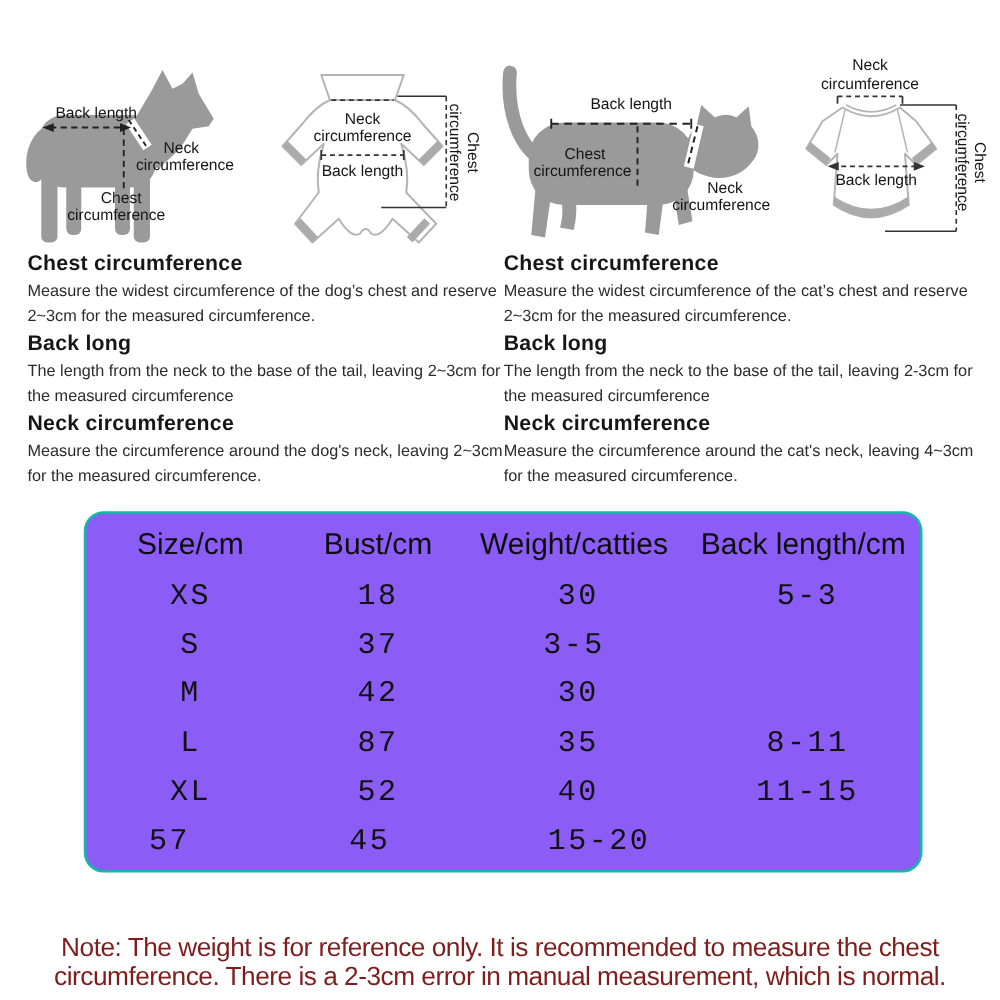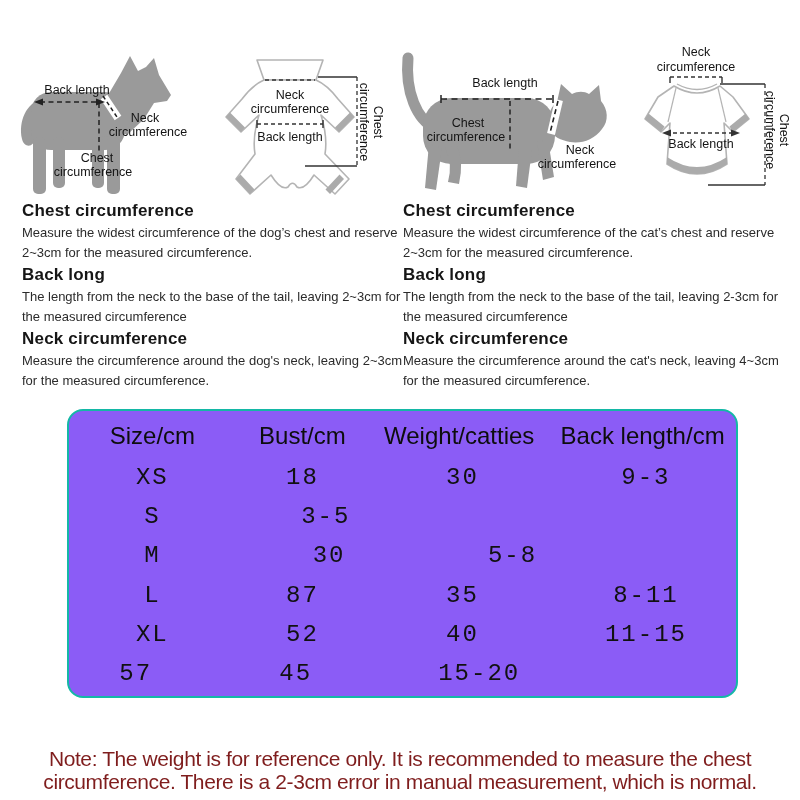--- a/index.html
+++ b/index.html
@@ -150,30 +150,31 @@
     <div class="t-row head">
       <div class="t-cell c1">Size/cm</div>
       <div class="t-cell c2">Bust/cm</div>
       <div class="t-cell c4">Weight/catties</div>
       <div class="t-cell c3">Back length/cm</div>
     </div>
     <div class="t-row">
       <div class="t-cell c1">XS</div>
       <div class="t-cell c2">18</div>
       <div class="t-cell c3">30</div>
-      <div class="t-cell c4">9-3</div>
+      <div class="t-cell c4">5-3</div>
     </div>
     <div class="t-row">
       <div class="t-cell c1">S</div>
+      <div class="t-cell c2">37</div>
       <div class="t-cell c4">3-5</div>
     </div>
     <div class="t-row">
       <div class="t-cell c1">M</div>
+      <div class="t-cell c2">42</div>
       <div class="t-cell c3">30</div>
-      <div class="t-cell c4">5-8</div>
     </div>
     <div class="t-row">
       <div class="t-cell c1">L</div>
       <div class="t-cell c2">87</div>
       <div class="t-cell c3">35</div>
       <div class="t-cell c4">8-11</div>
     </div>
     <div class="t-row">
       <div class="t-cell c1">XL</div>
       <div class="t-cell c2">52</div>

